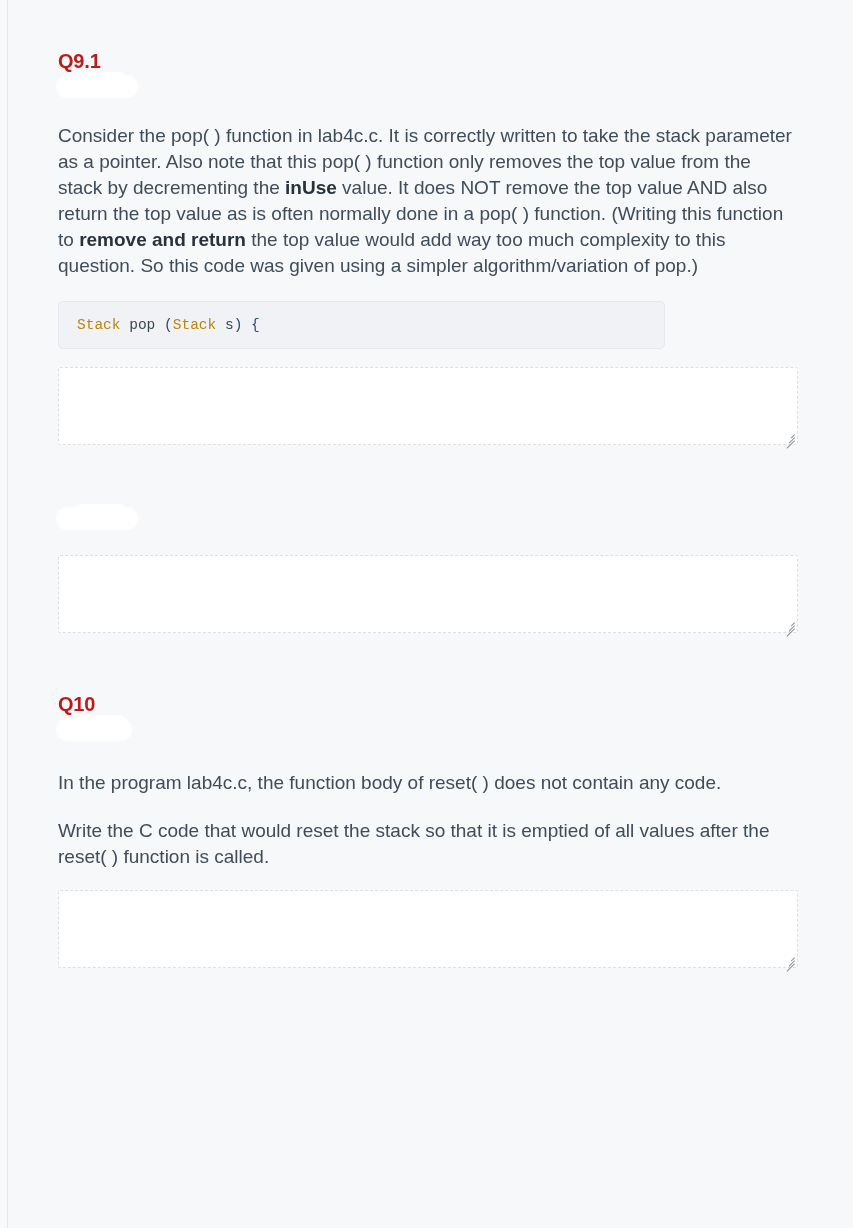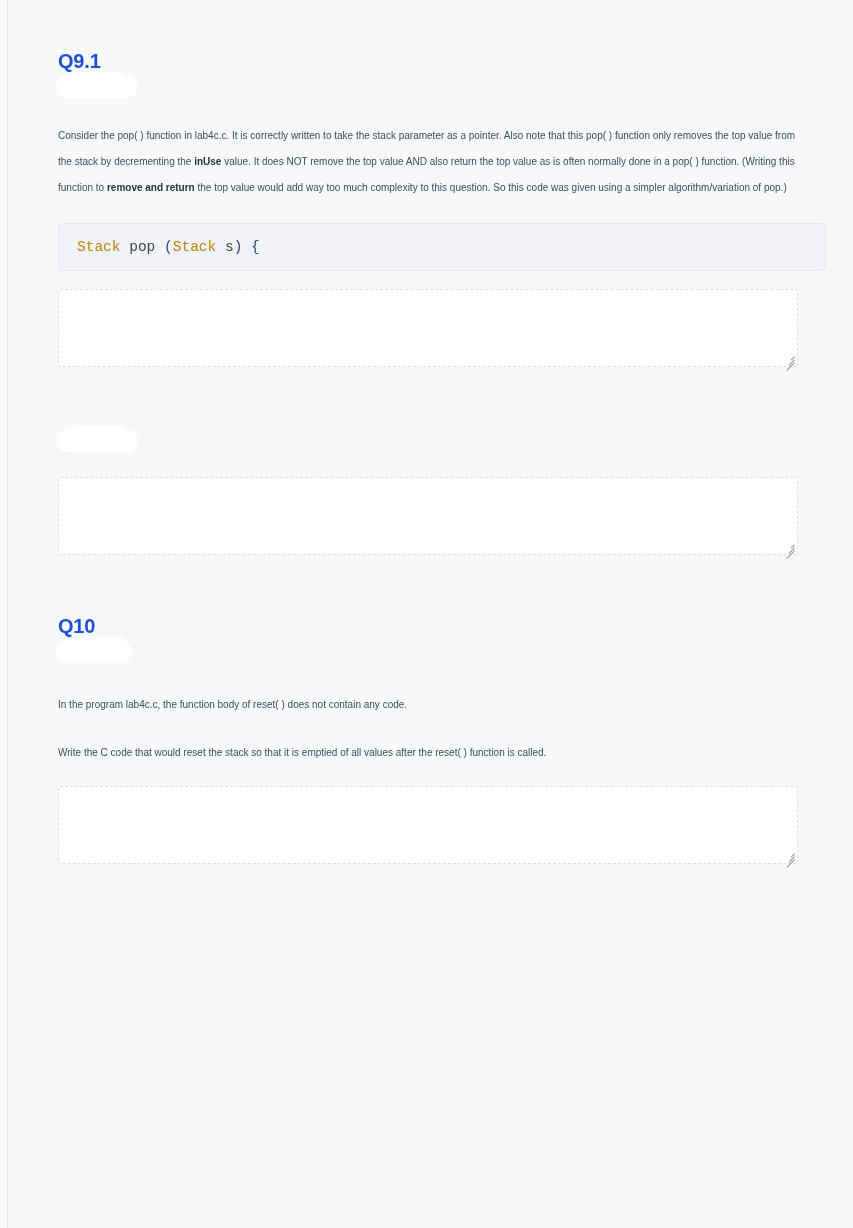--- a/index.html
+++ b/index.html
@@ -39,21 +39,21 @@
     top: 0;
     width: 745px;
   }
 
   
   .qblock { position: relative; }
 
   .q-heading {
     font-size: 20px;
     font-weight: bold;
-    color: #1d4ed8;
+    color: #b91c1c;
     letter-spacing: -0.2px;
     margin: 0;
     line-height: 1.15;
   }
   .q-heading.big {
     font-size: 20px;
   }
 
   
   .redaction {
@@ -78,37 +78,37 @@
     position: absolute;
     left: 16px;
     top: -5px;
     width: 52px;
     height: 14px;
     background: #ffffff;
     border-radius: 9px;
   }
 
   p.para {
-    font-size: 10px;
+    font-size: 19px;
     line-height: 26px;
     color: #3f4c5a;
     margin: 0 0 22px 0;
     max-width: 740px;
   }
   p.para b { color: #27323d; font-weight: bold; }
   p.para.tight { margin-bottom: 20px; }
 
   
   .codeblock {
     background: #f1f2f6;
     border: 1px solid #e6e8ee;
     border-radius: 5px;
     padding: 13px 18px;
     margin: 0 0 18px 0;
-    width: 768px;
+    width: 607px;
     box-sizing: border-box;
   }
   .codeblock code {
     font-family: "Liberation Mono", "DejaVu Sans Mono", monospace;
     font-size: 14.5px;
     line-height: 20px;
     white-space: pre;
   }
   .tok-type  { color: #b8860b; }
   .tok-fn    { color: #37474f; }

